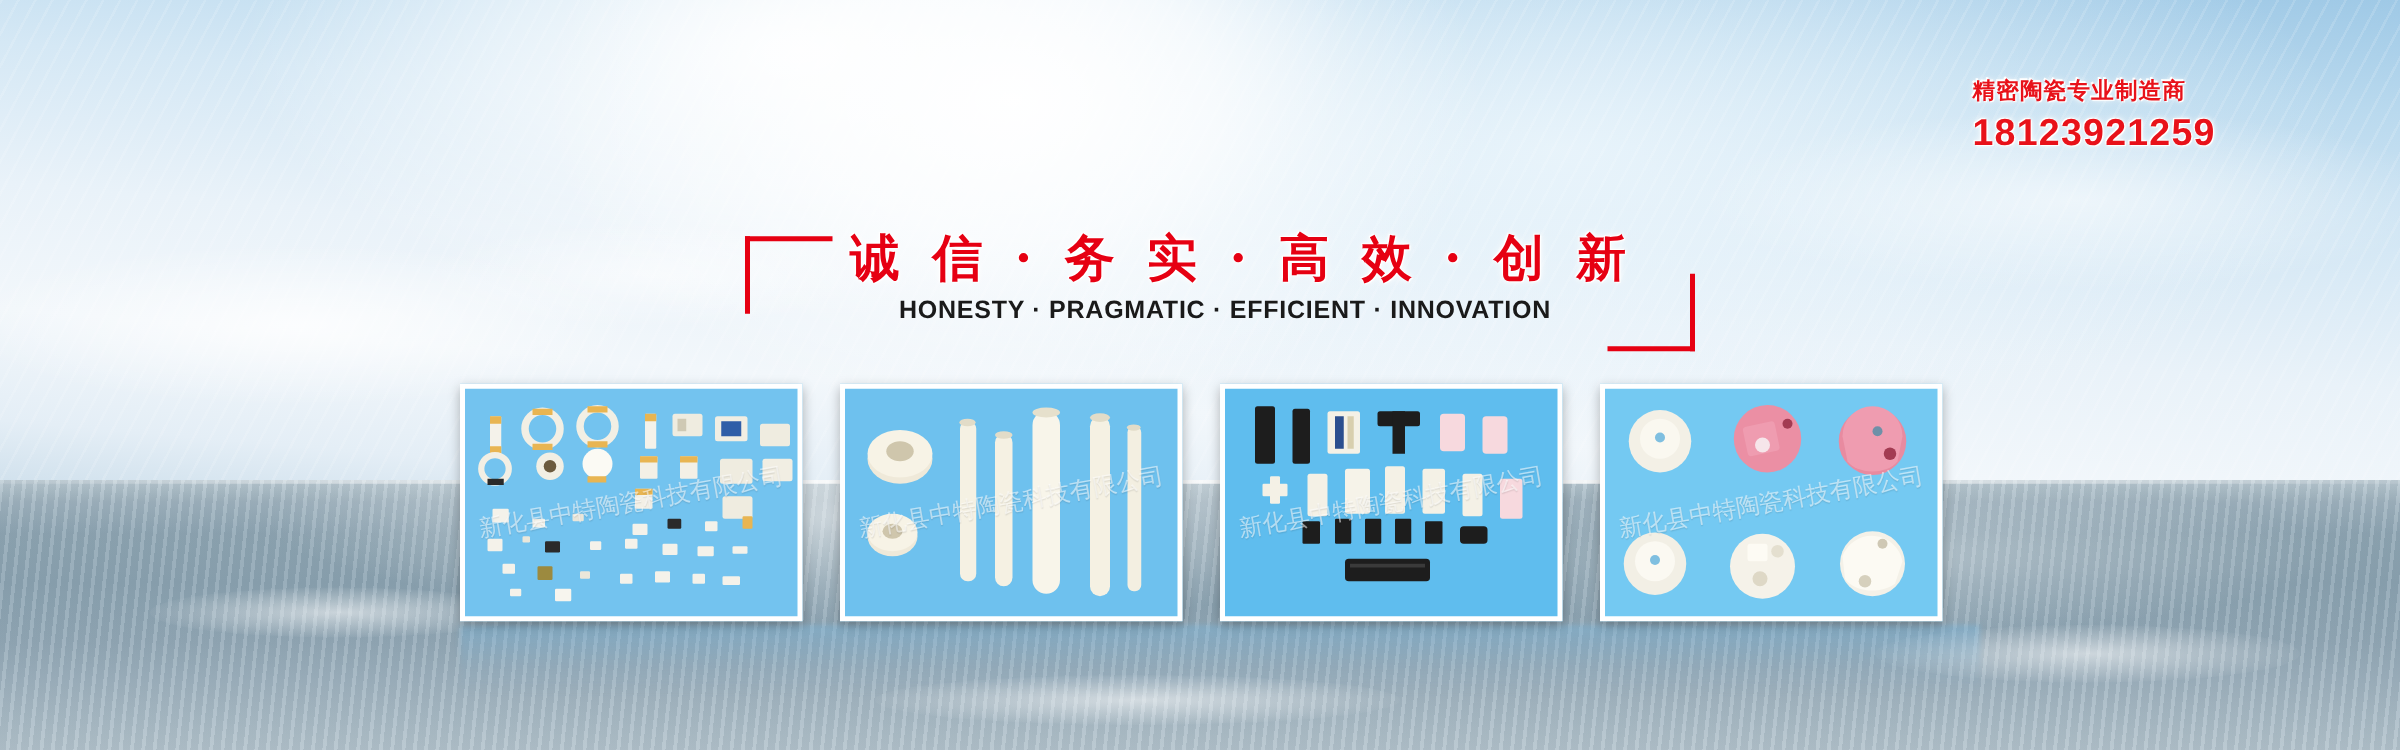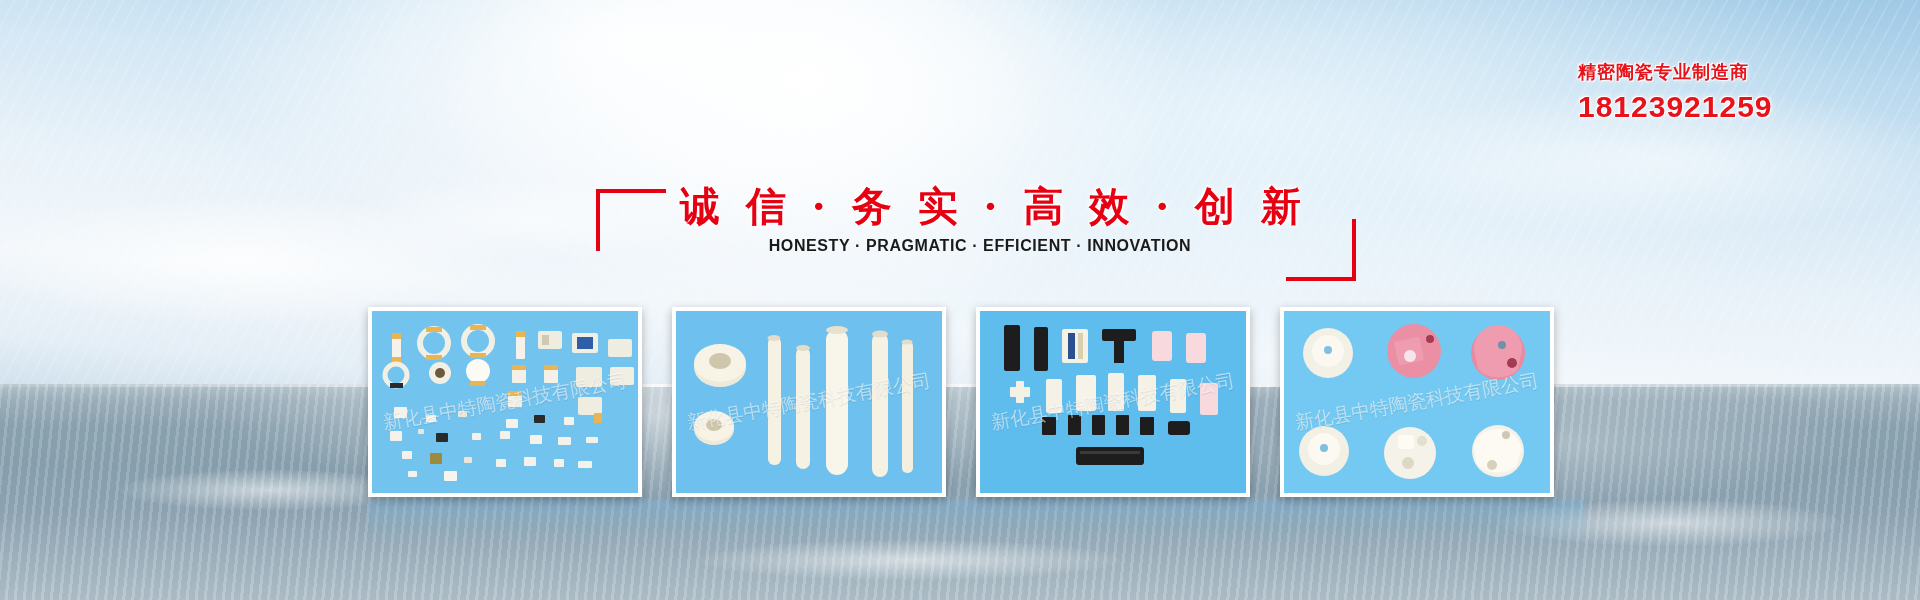--- a/index.html
+++ b/index.html
@@ -71,21 +71,21 @@
     text-align:center;
     font-family:"DejaVu Serif", serif;
     font-size:40px; font-weight:bold; color:#e60012;
     letter-spacing:6px; white-space:nowrap;
     text-shadow:0 0 4px #fff, 0 0 8px #fff, 1px 1px 0 #fff, -1px -1px 0 #fff;
   }
   .slogan-en {
     position:absolute; left:74px; top:58px; width:620px;
     text-align:center;
     font-family:"Liberation Sans", sans-serif;
-    font-size:16px; font-weight:bold; color:#1a1a1a;
+    font-size:20px; font-weight:bold; color:#1a1a1a;
     letter-spacing:0.6px; white-space:nowrap;
   }
 
   
   .contact { position:absolute; left:1578px; top:60px; width:320px; }
   .contact div { color:#e8121a; font-weight:bold; white-space:nowrap;
     text-shadow:0 0 3px #fff, 0 0 6px #fff, 1px 1px 0 #fff, -1px -1px 0 #fff; }
   .c-title { font-size:18px; letter-spacing:1px; }
   .c-hot   { font-size:22px; margin-top:17px; letter-spacing:1px; }
   .c-tel   { font-size:30px; margin-top:6px; letter-spacing:1px; }

